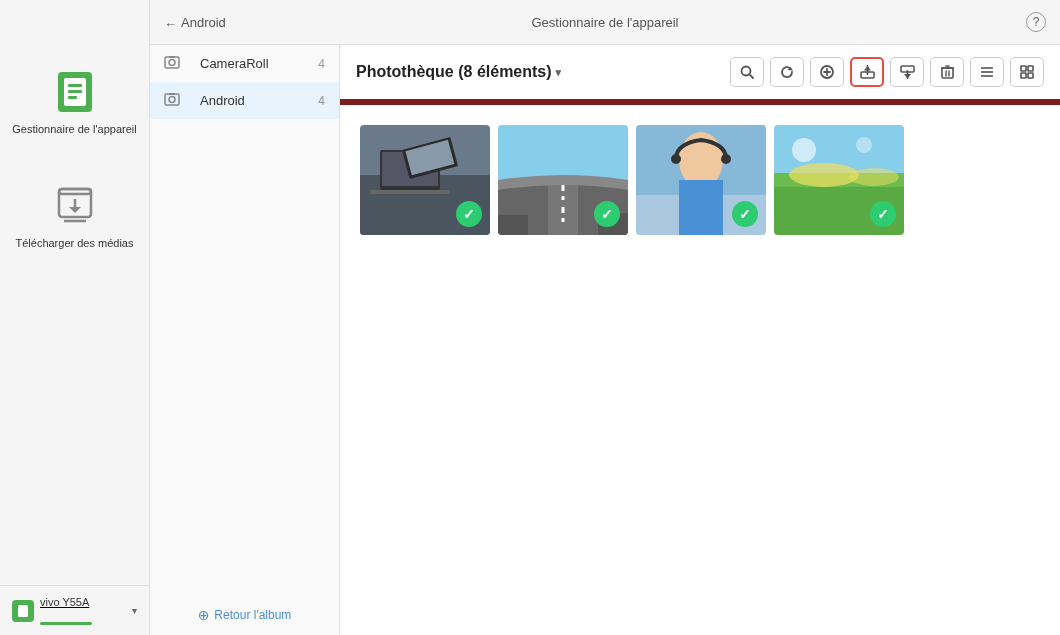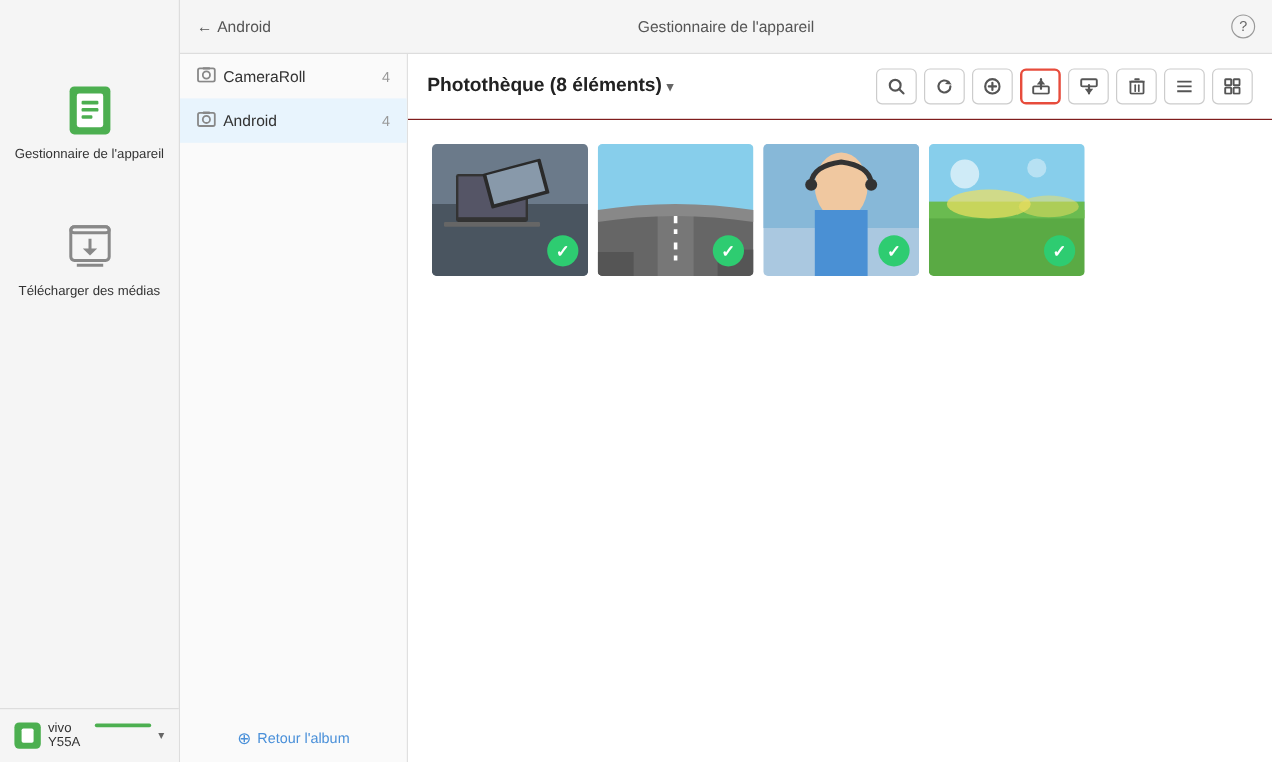--- a/index.html
+++ b/index.html
@@ -163,21 +163,21 @@
       flex-direction: column;
       position: relative;
     }
     .album-item {
       display: flex;
       align-items: center;
       padding: 10px 14px;
       font-size: 13px;
       color: #333;
       cursor: pointer;
-      gap: 6px;
+      gap: 20px;
     }
     .album-item.active {
       background: #e8f4fd;
     }
     .album-item .album-icon {
       color: #888;
       font-size: 14px;
     }
     .album-item .count {
       margin-left: auto;
@@ -201,21 +201,21 @@
     
     .content-panel {
       flex: 1;
       display: flex;
       flex-direction: column;
     }
     .content-header {
       display: flex;
       align-items: center;
       padding: 12px 16px;
-      border-bottom: 1px solid #7f1d1d;
+      border-bottom: 6px solid #7f1d1d;
       gap: 8px;
     }
     .content-title {
       font-size: 16px;
       font-weight: 600;
       color: #222;
       display: flex;
       align-items: center;
       gap: 4px;
       flex: 1;
@@ -324,21 +324,21 @@
     </div>
     <span class="label">Télécharger des médias</span>
   </div>
 
   <div class="sidebar-bottom">
     <div class="device-icon">
       <svg width="14" height="14" viewBox="0 0 14 14">
         <rect x="2" y="1" width="10" height="12" rx="1.5" fill="white"></rect>
       </svg>
     </div>
-    <div style="flex:1; display:flex; flex-direction:row; gap:12px;">
+    <div style="flex:1; display:flex; flex-direction:column; gap:12px;text-decoration:underline;">
       <span class="device-name">vivo Y55A</span>
       <div class="device-bar"></div>
     </div>
     <span class="device-chevron">▾</span>
   </div>
 </div>
 
 <div class="titlebar">
   <div class="titlebar-back">
     <span>←</span>

